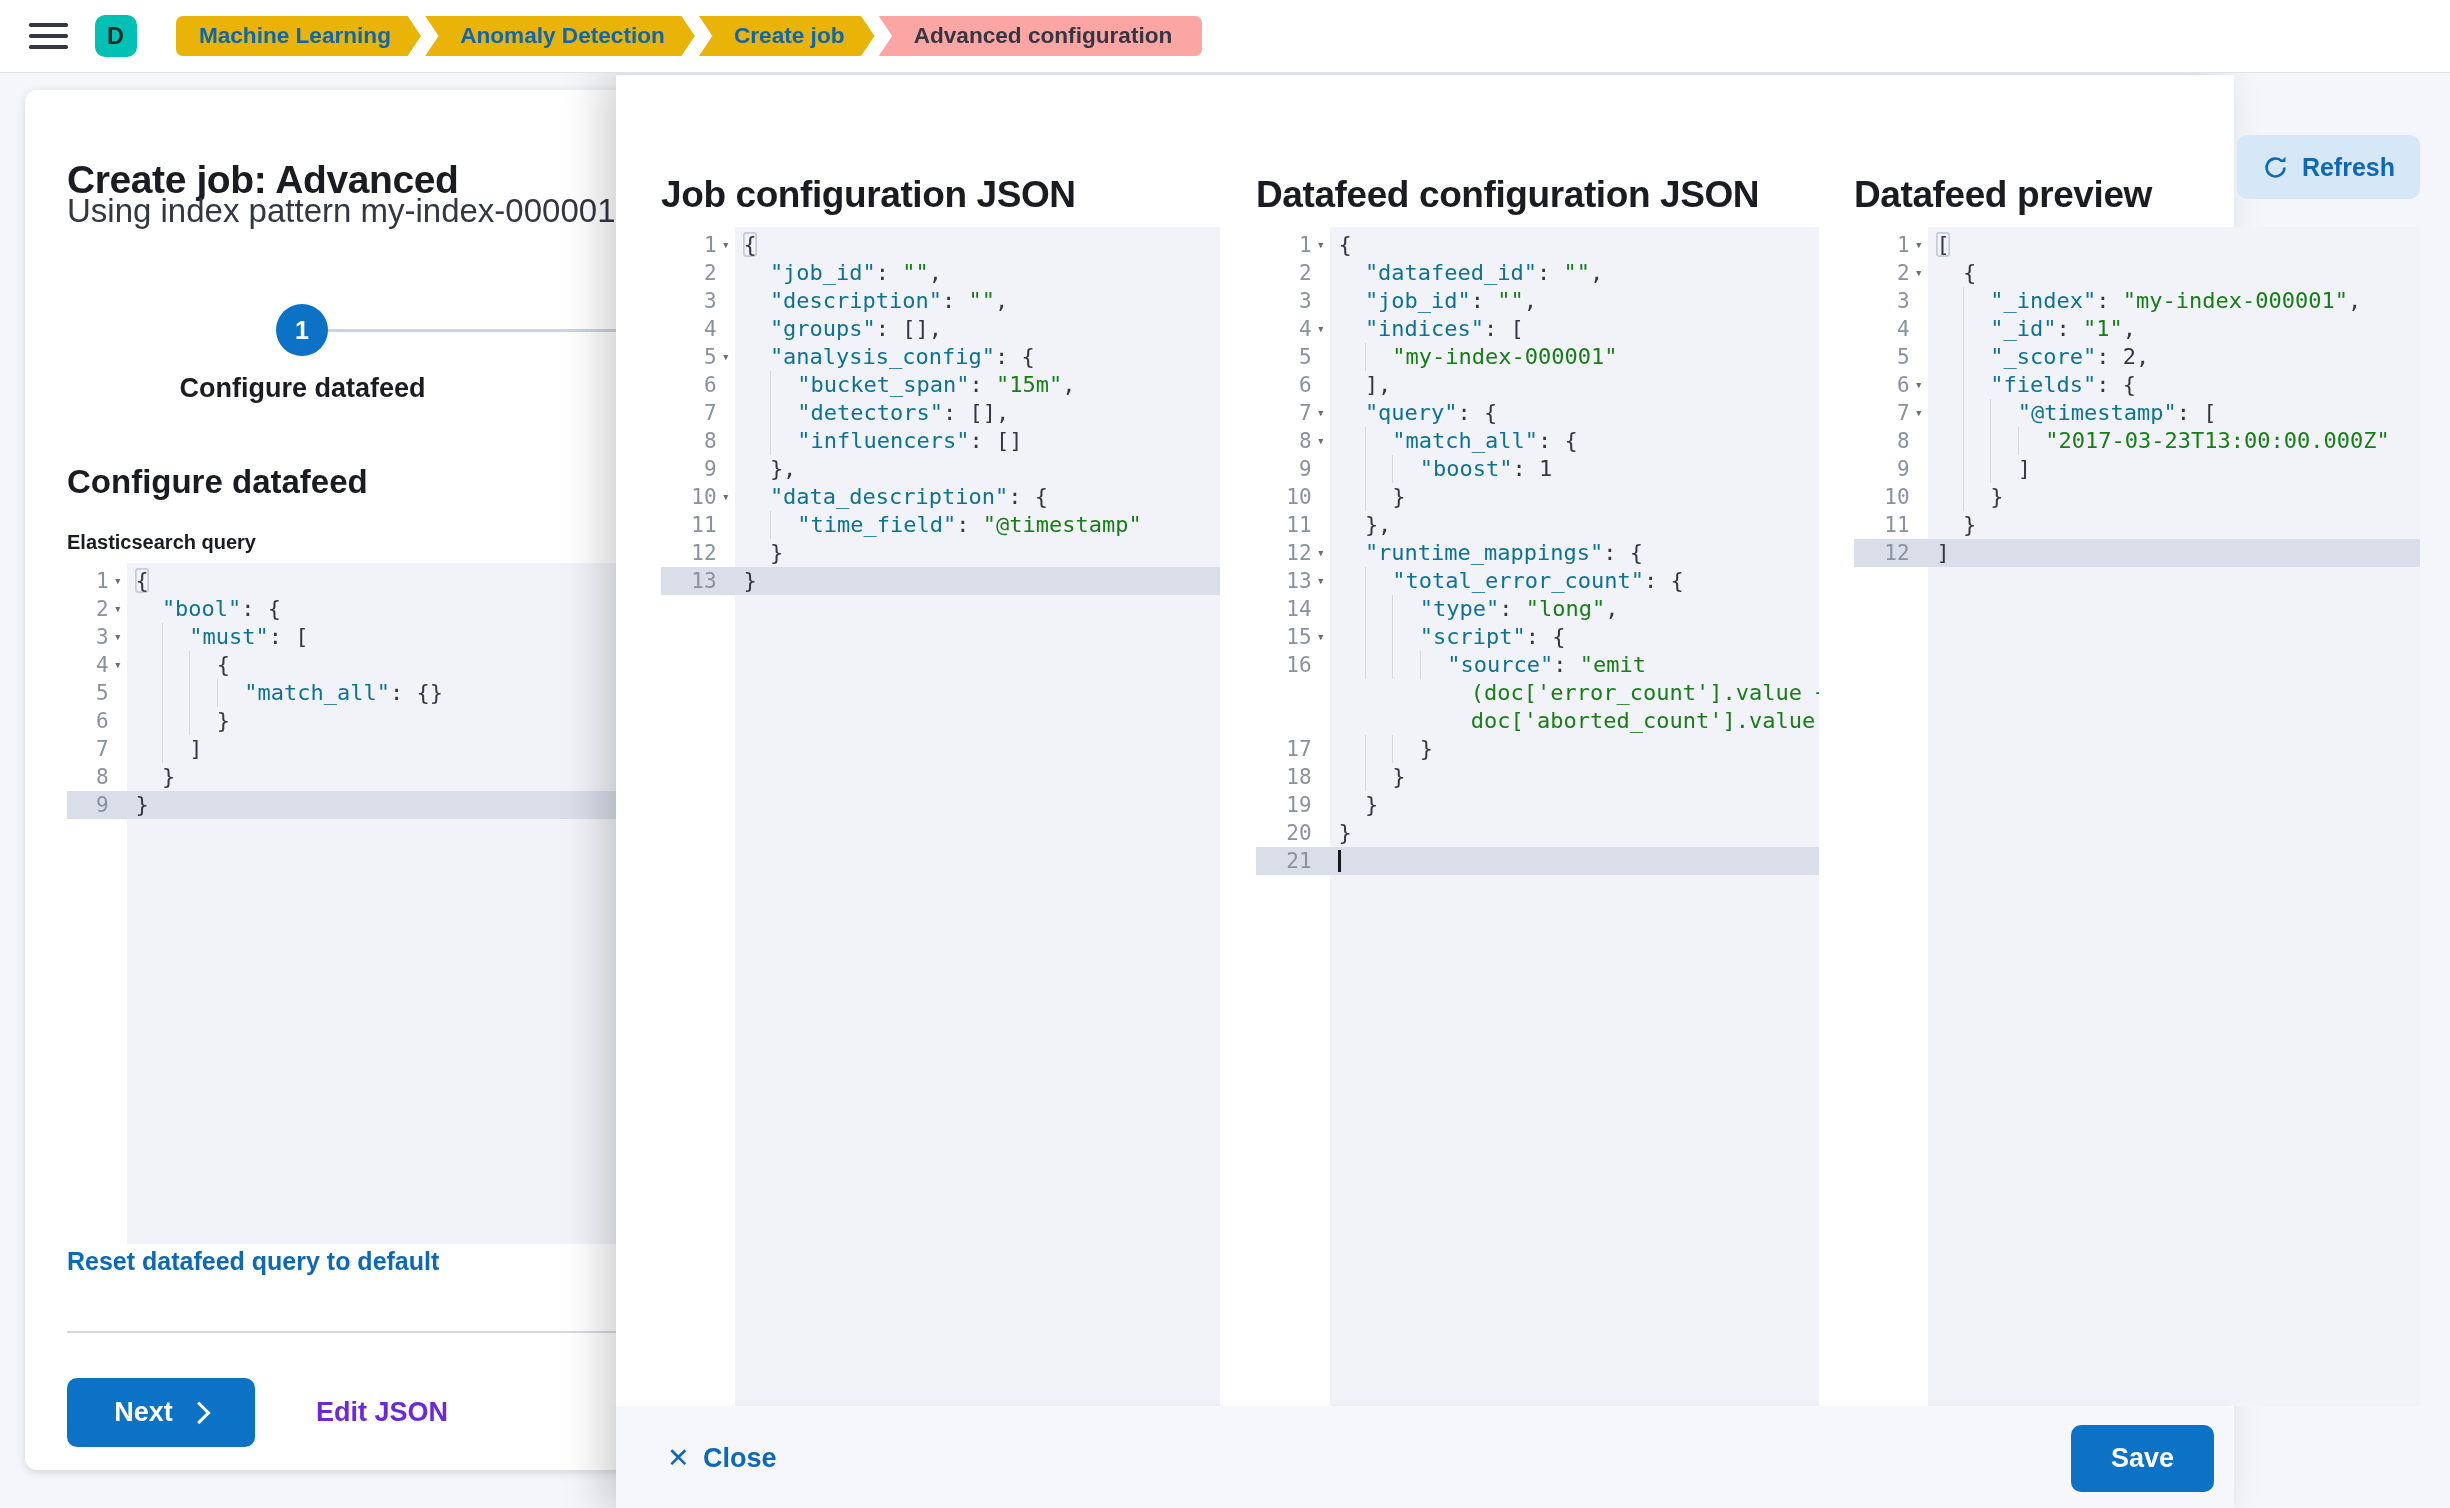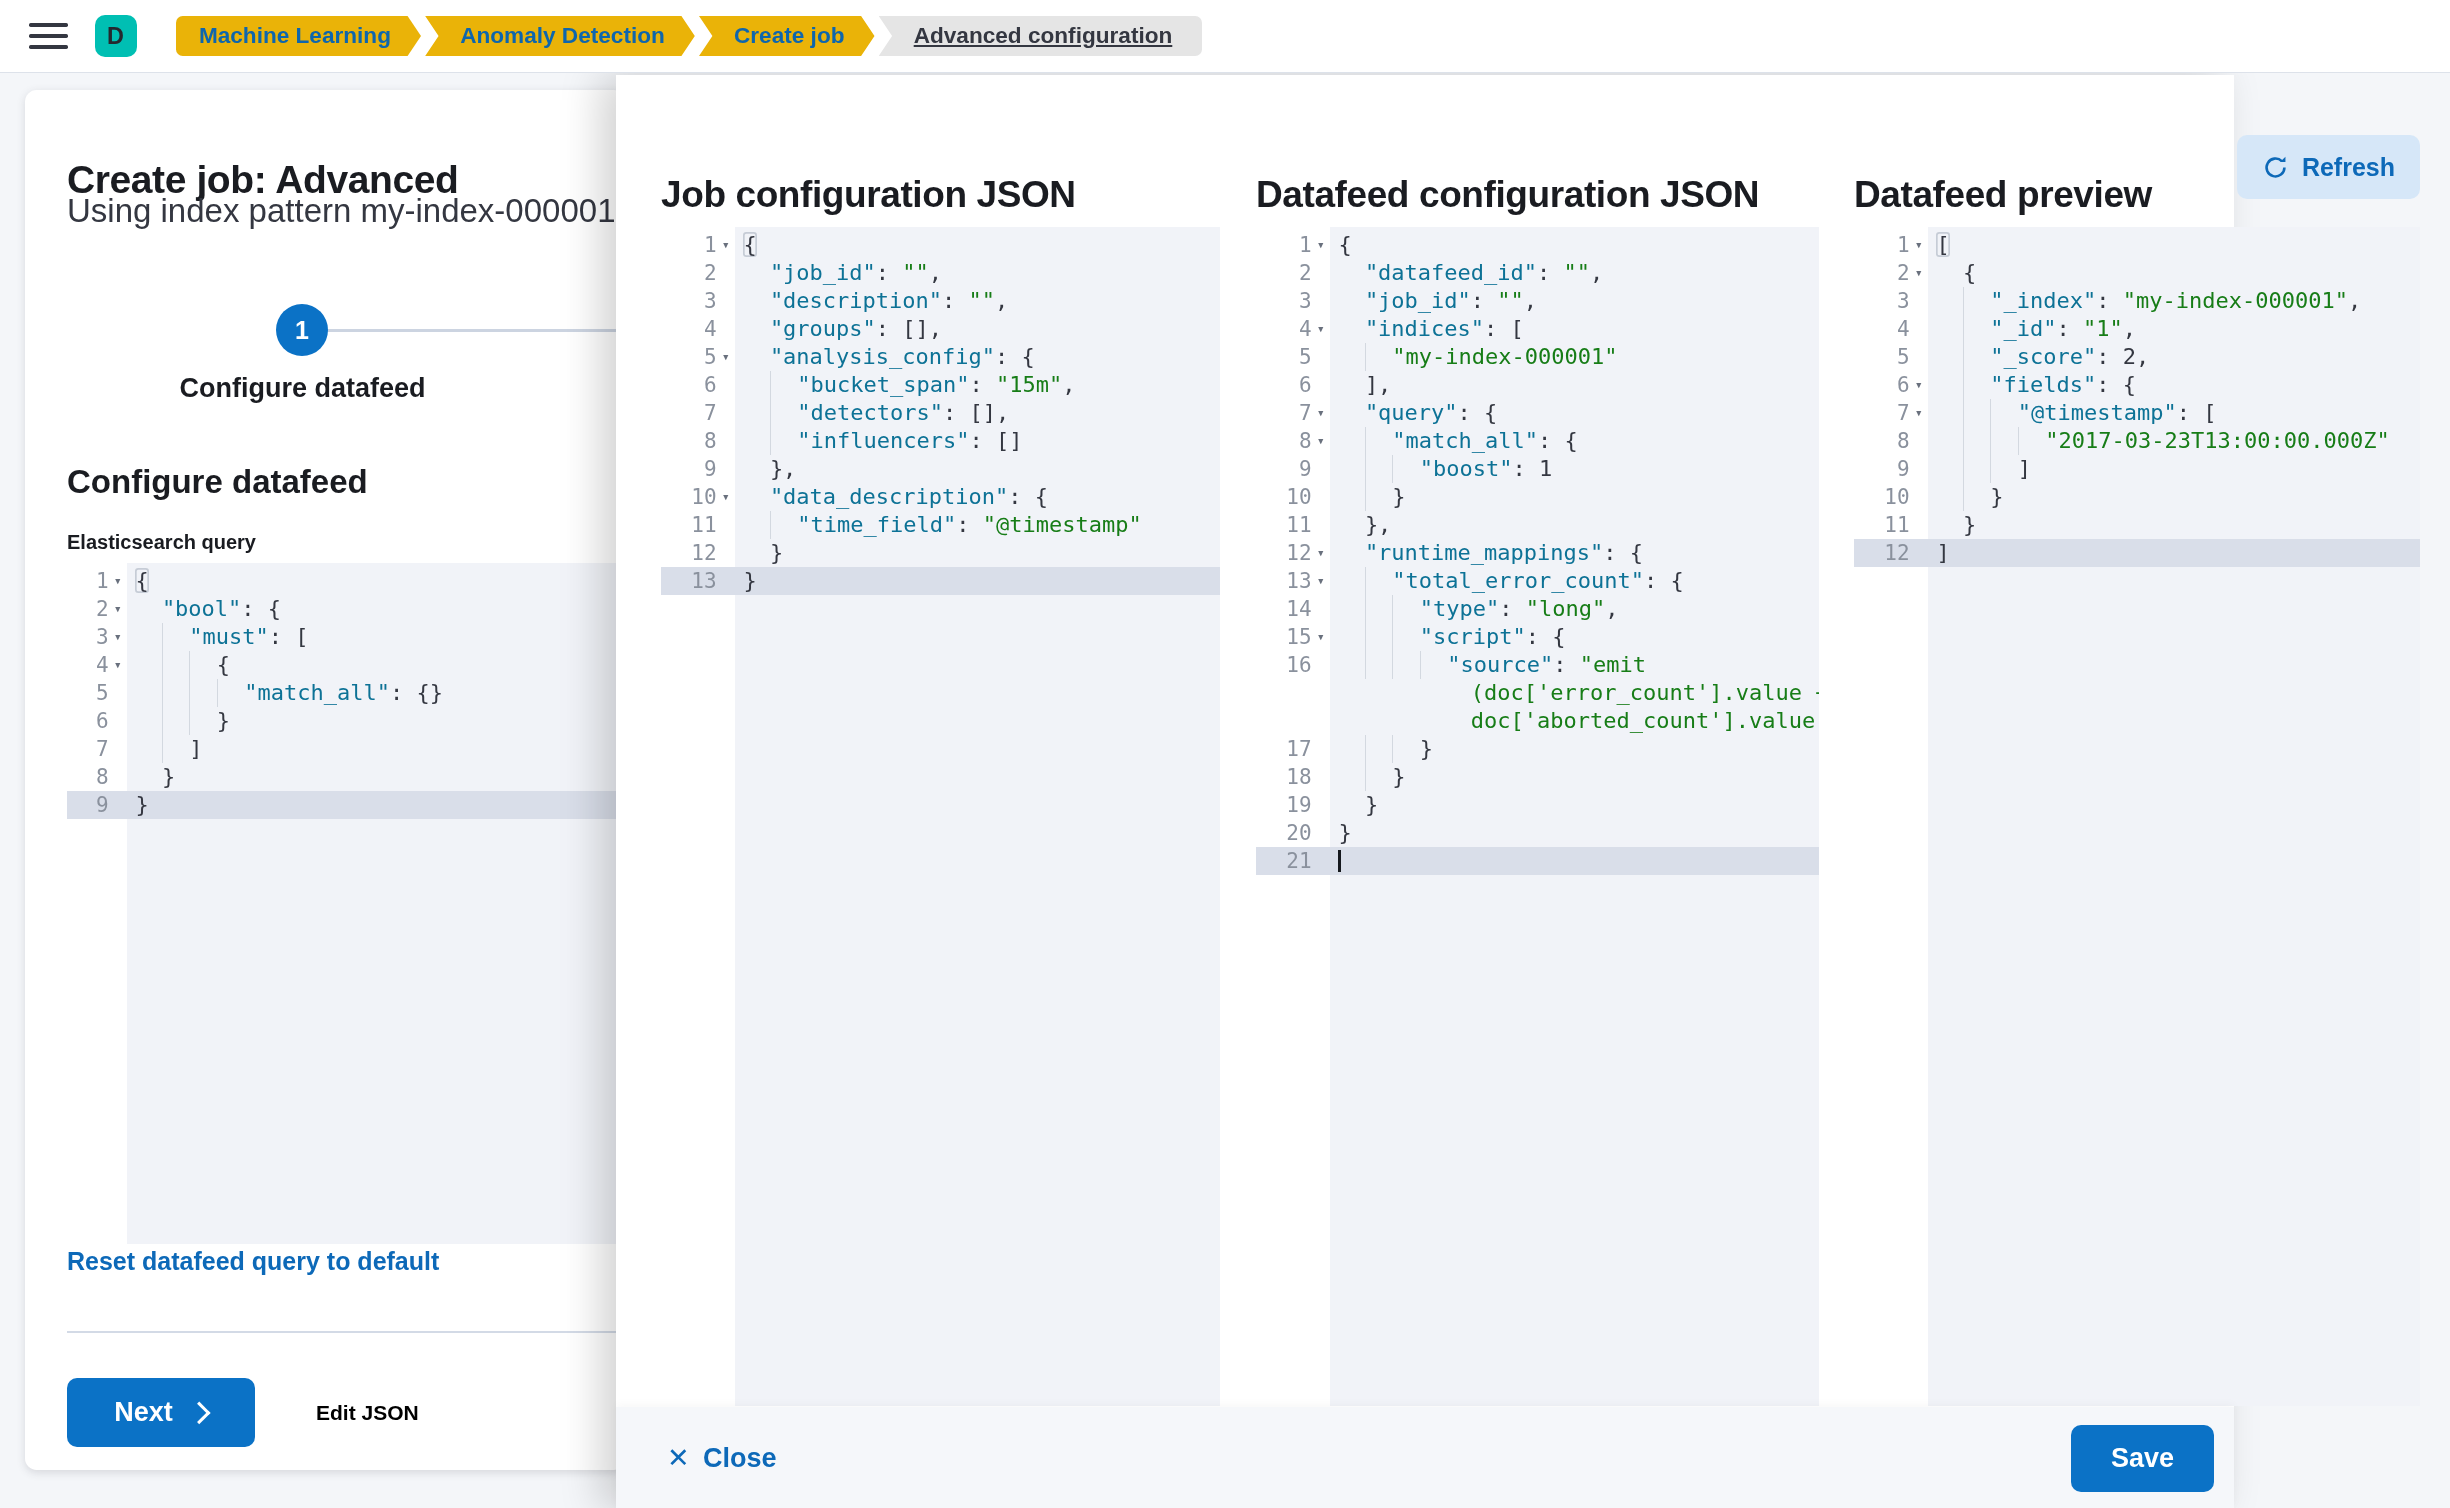--- a/index.html
+++ b/index.html
@@ -13,39 +13,39 @@
   #hamburger{margin-left:28.5px;width:39px;display:flex;flex-direction:column;gap:6.7px;cursor:pointer;}
   #hamburger i{display:block;height:4.2px;background:#343741;border-radius:1.7px;}
   #avatar{margin-left:27px;width:42px;height:42px;border-radius:10px;background:#00bfb3;
     display:flex;align-items:center;justify-content:center;font-size:23.4px;font-weight:700;color:#24282e;}
   #breadcrumbs{margin-left:39px;display:flex;align-items:center;height:40px;}
   .bc{height:40px;line-height:40px;font-size:22.6px;font-weight:600;color:#0e66ad;background:#eab308;
     padding:0 30px 0 23.4px;margin-right:4.2px;white-space:nowrap;cursor:pointer;}
   .bc-first{clip-path:polygon(0 0,calc(100% - 13.4px) 0,100% 50%,calc(100% - 13.4px) 100%,0 100%);border-radius:6.7px 0 0 6.7px;}
   .bc-mid{clip-path:polygon(0 0,calc(100% - 13.4px) 0,100% 50%,calc(100% - 13.4px) 100%,0 100%,13.4px 50%);padding-left:35px;}
   .bc-last{clip-path:polygon(0 0,100% 0,100% 100%,0 100%,13.4px 50%);padding-left:35px;
-    background:#e5e5e5;color:#343741;border-radius:0 6.7px 6.7px 0;cursor:default;text-decoration:underline;}
+    background:#fca5a5;color:#343741;border-radius:0 6.7px 6.7px 0;cursor:default;}
   
   #wizard-panel{position:absolute;left:25px;top:90px;width:600px;height:1380px;background:#fff;
     border-radius:11.7px;box-shadow:0 2.5px 8.4px rgba(52,55,65,.15);z-index:10;}
   #wiz-title{position:absolute;left:42px;top:42px;font-size:39px;font-weight:700;letter-spacing:-0.4px;}
   #wiz-subtitle{position:absolute;left:42px;top:102px;font-size:33px;color:#343741;}
   #step-line{position:absolute;left:277px;right:0;top:239px;height:2.5px;background:#ccd4e1;}
   #step-circle{position:absolute;left:251px;top:214px;width:52px;height:52px;border-radius:50%;
     background:#0b72c6;color:#fff;font-size:25px;font-weight:700;display:flex;align-items:center;justify-content:center;cursor:pointer;}
   #step-label{position:absolute;left:110px;top:283px;width:335px;text-align:center;font-size:27px;font-weight:700;}
   #wiz-section{position:absolute;left:42px;top:346px;font-size:33px;font-weight:700;}
   #query-label{position:absolute;left:42px;top:441px;font-size:20px;font-weight:700;}
   #reset-link{position:absolute;left:42px;top:1157px;font-size:25px;font-weight:600;color:#0d69b8;cursor:pointer;}
   #wiz-divider{position:absolute;left:42px;right:0;top:1241px;height:1.7px;background:#d3dae6;}
   #next-row{position:absolute;left:42px;top:1288px;display:flex;align-items:center;gap:55px;}
   #next-button{min-width:188px;height:69px;border-radius:10px;background:#0b72c6;color:#ffffff;border:none;
     font-family:inherit;font-size:27px;font-weight:700;display:flex;align-items:center;justify-content:center;gap:18.4px;cursor:pointer;}
   #next-chevron{width:13.4px;height:13.4px;border-right:3.3px solid #fff;border-top:3.3px solid #fff;transform:rotate(45deg);margin-top:0.8px;}
-  #edit-json-button{font-size:21px;font-weight:700;color:#000000;background:none;border:none;font-family:inherit;cursor:pointer;}
+  #edit-json-button{font-size:27px;font-weight:700;color:#6d28d9;background:none;border:none;font-family:inherit;cursor:pointer;}
   
   #flyout{position:absolute;left:616px;top:75px;width:1618px;height:1434px;background:#fff;
     box-shadow:-15px 0 39px rgba(0,0,0,.18);z-index:40;}
   .fcol{position:absolute;top:0;height:1331px;}
   #fcol-job{left:45px;width:559px;}
   #fcol-dfc{left:640px;width:563px;}
   #fcol-pv{left:1238px;width:566px;}
   .fcol-title{position:absolute;left:0;top:65px;font-size:37px;font-weight:700;letter-spacing:-0.4px;line-height:47px;white-space:nowrap;}
   #refresh-button{position:absolute;right:0;top:60px;height:64px;border-radius:10px;background:#d6e7f8;border:none;
     color:#0d69b8;font-family:inherit;font-size:25px;font-weight:600;display:flex;align-items:center;gap:13.4px;

